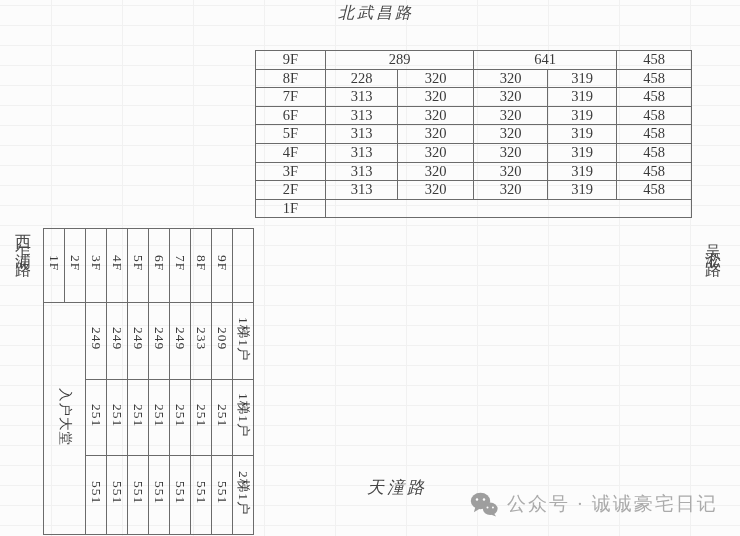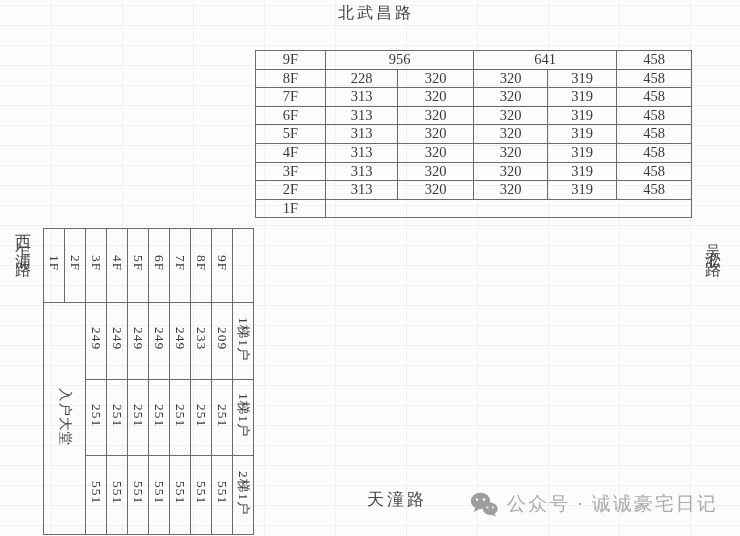--- a/index.html
+++ b/index.html
@@ -24,27 +24,27 @@
   .bottom-table { position:absolute; left:43px; top:203px; }
   .bottom-table td { width:20px; font-size:13.5px; }
   .v {
     display:inline-block;
     writing-mode:vertical-rl;
     text-orientation:sideways;
     letter-spacing:1px;
     white-space:nowrap;
   }
   .road-label { position:absolute; color:#474747; }
-  .road-h { font-size:16px; letter-spacing:3px; }
+  .road-h { font-size:16px; letter-spacing:3px;font-style:italic; }
   .road-vert {
     writing-mode:vertical-rl; text-orientation:upright;
     font-size:16px; letter-spacing:9px;
   }
   .road-north { left:331px; top:3px; width:90px; text-align:center; }
-  .road-south { left:352px; top:488px; width:90px; text-align:center; font-size:17px; }
+  .road-south { left:352px; top:476px; width:90px; text-align:center; font-size:17px; }
   .road-west  { left:12px;  top:222px; }
   .road-east  { left:702px; top:231px; }
   .watermark {
     position:absolute; left:470px; top:491px;
     display:flex; align-items:center; gap:9px;
     color:#ababab; font-size:19px; letter-spacing:2px; white-space:nowrap;
   }
   .wechat-icon { flex:0 0 auto; }
 </style>
 </head>
@@ -65,21 +65,21 @@
         <col style="width: 70px;">
         <col style="width: 72px;">
         <col style="width: 76px;">
         <col style="width: 74px;">
         <col style="width: 69px;">
         <col style="width: 75px;">
       </colgroup>
     <tbody>
         <tr>
           <td>9F</td>
-          <td colspan="2">956</td>
+          <td colspan="2">289</td>
           <td colspan="2">641</td>
           <td colspan="1">458</td>
         </tr>
         <tr>
           <td>8F</td>
           <td colspan="1">228</td>
           <td colspan="1">320</td>
           <td colspan="1">320</td>
           <td colspan="1">319</td>
           <td colspan="1">458</td>

